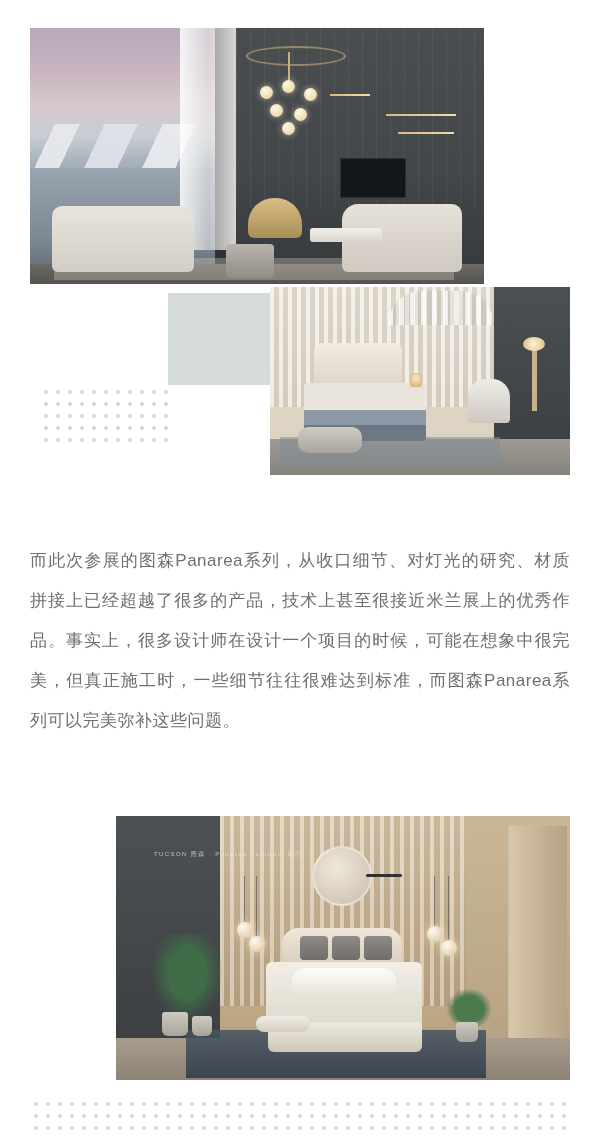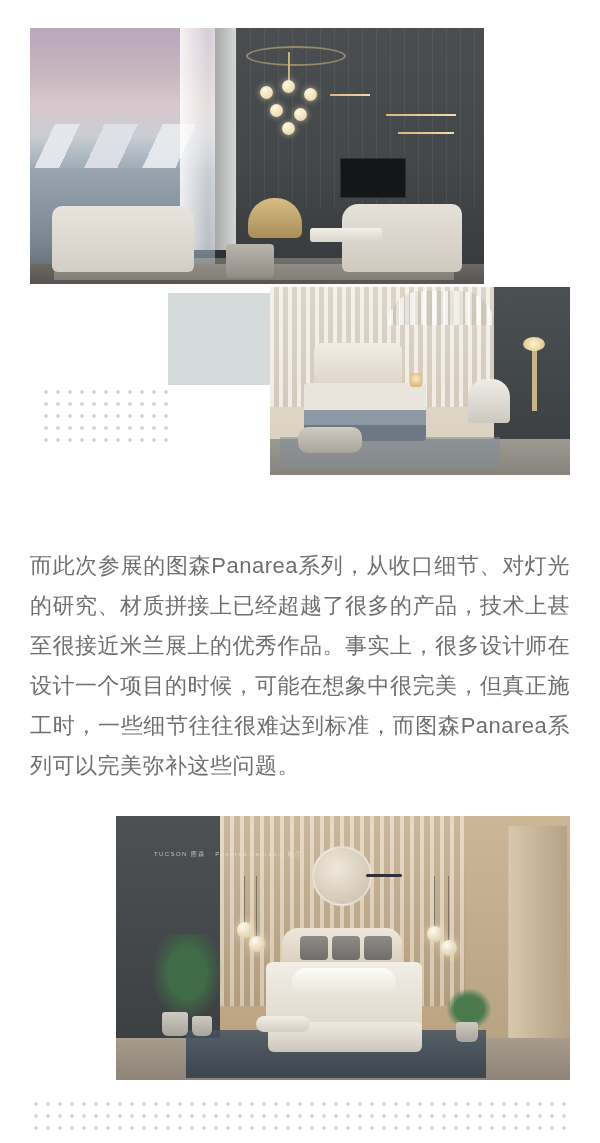--- a/index.html
+++ b/index.html
@@ -287,21 +287,21 @@
     left: 10px; top: 150px; width: 220px; height: 30px;
     background: rgba(130,140,150,.55);
   }
 
   
   .article-text {
     position: absolute;
     left: 30px;
     top: 524px;
     width: 540px;
-    font-size: 22px;
+    font-size: 17px;
     line-height: 40px;
     color: #6f6f6f;
     letter-spacing: .5px;
     text-align: justify;
   }
 
   
   .showroom-photo {
     position: absolute;
     left: 116px;

